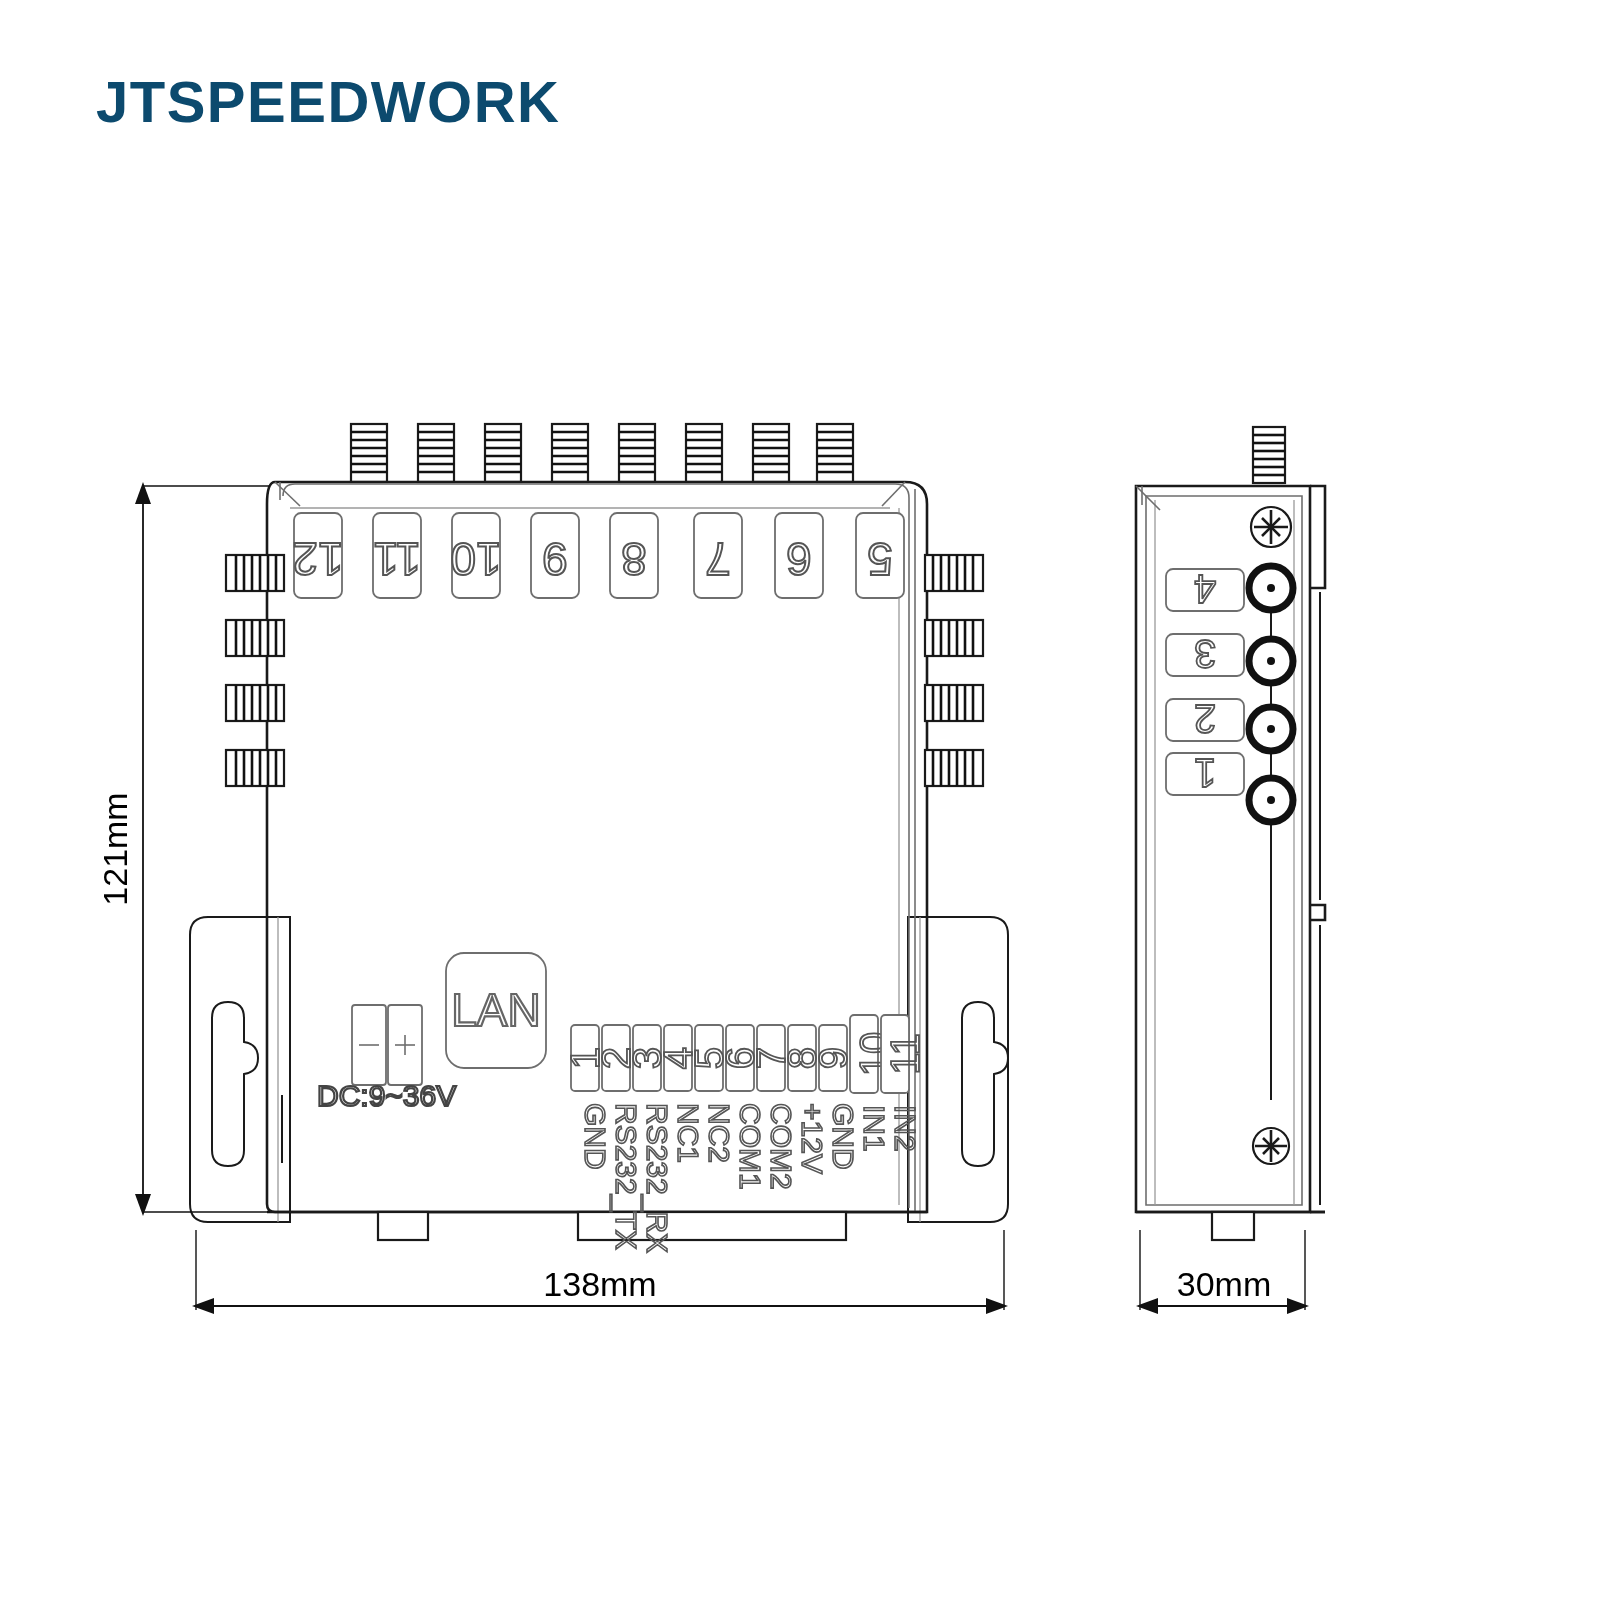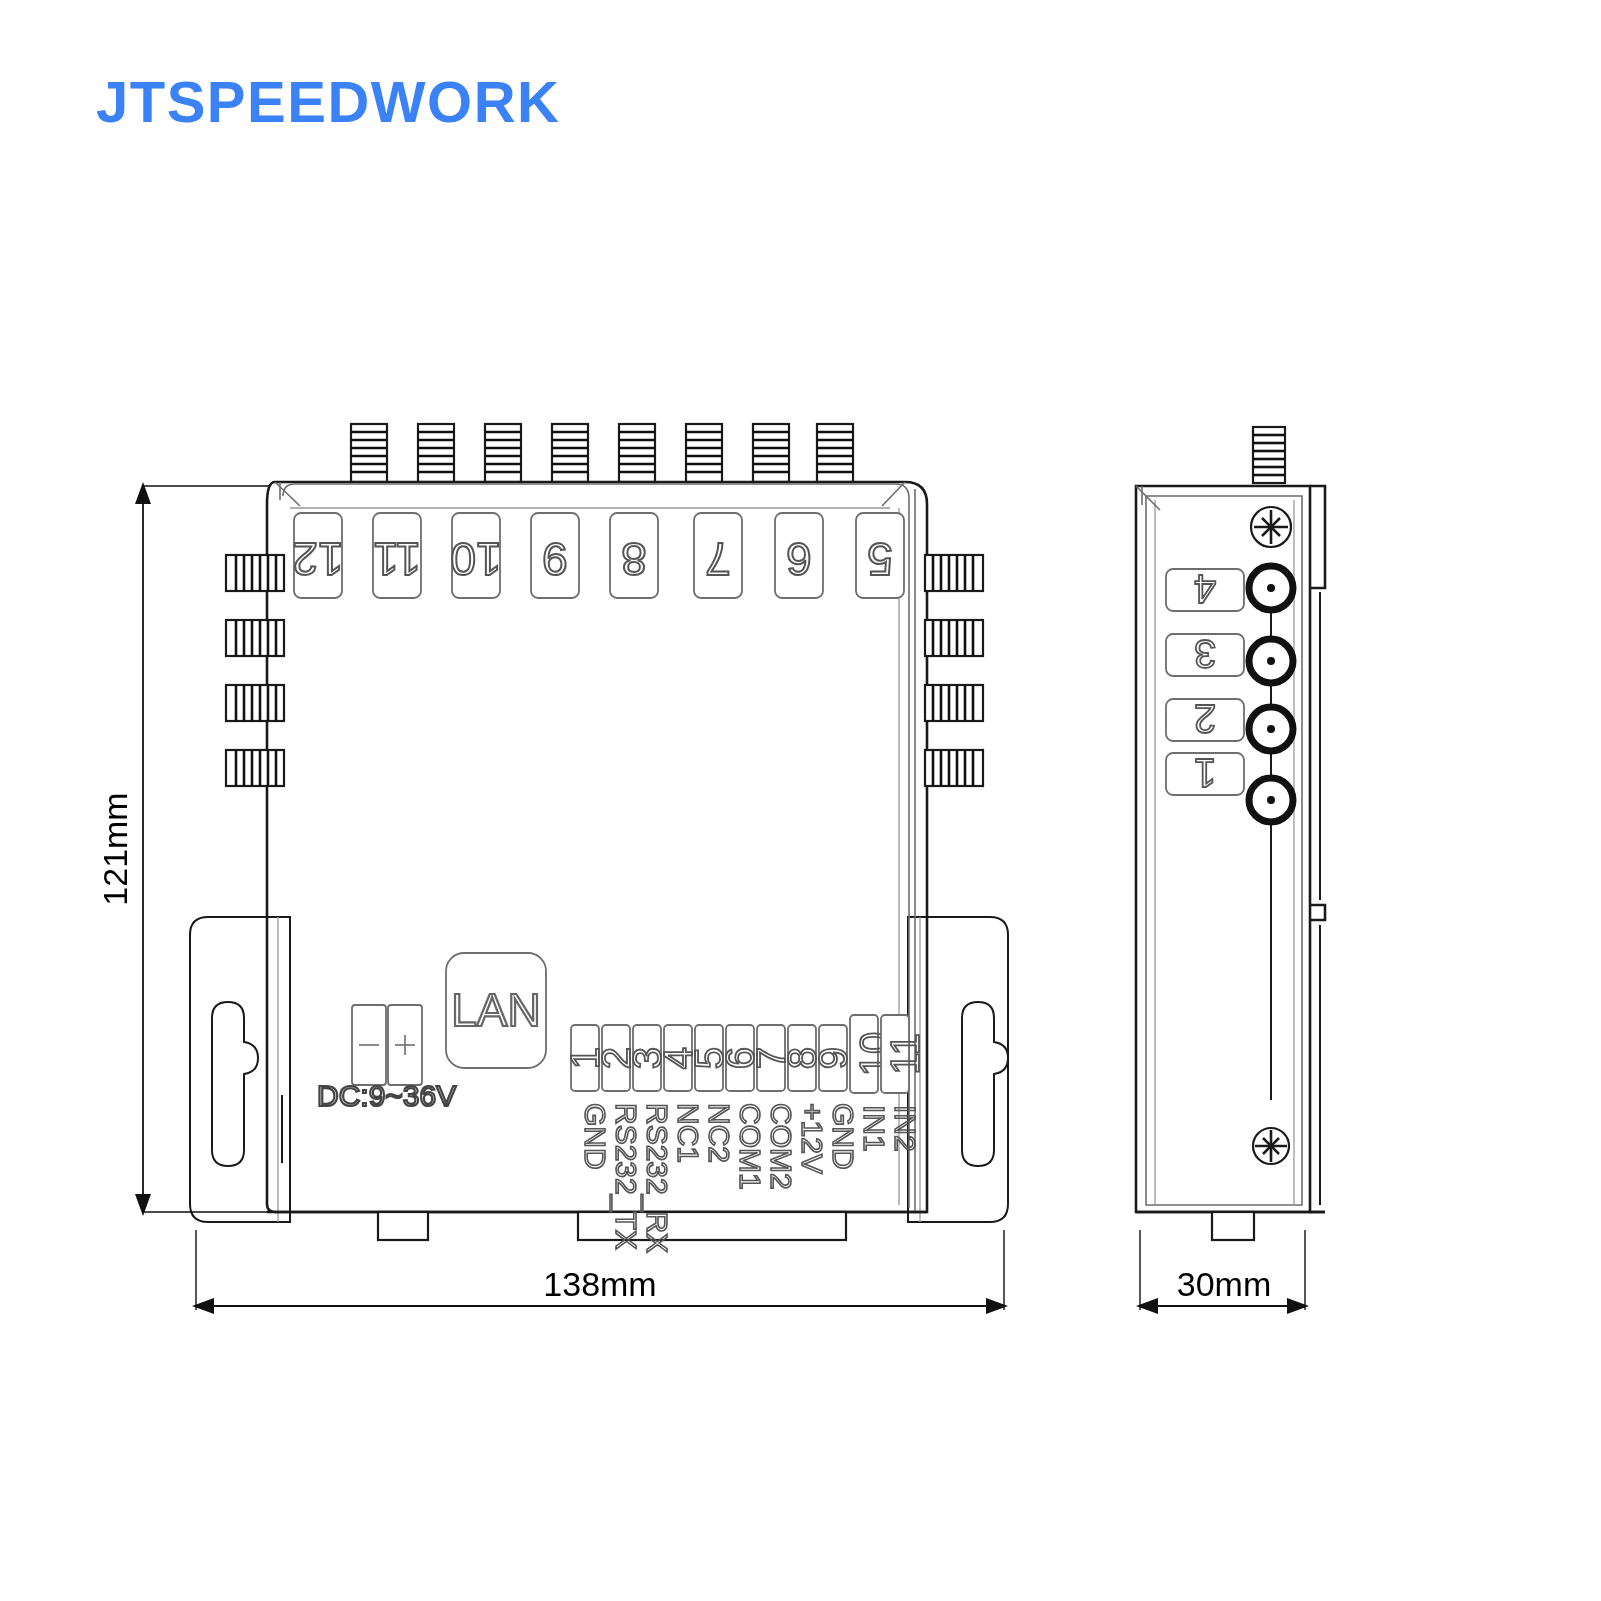--- a/index.html
+++ b/index.html
@@ -22,21 +22,21 @@
     background: #ffffff;
   }
   .brand {
     position: absolute;
     left: 96px;
     top: 68px;
     font-family: "Liberation Sans", sans-serif;
     font-size: 58px;
     font-weight: bold;
     letter-spacing: 1.5px;
-    color: #3b82f6;
+    color: #0c4a6e;
     white-space: nowrap;
     user-select: none;
   }
   svg#drawing {
     position: absolute;
     left: 0;
     top: 0;
     width: 1601px;
     height: 1601px;
     display: block;

